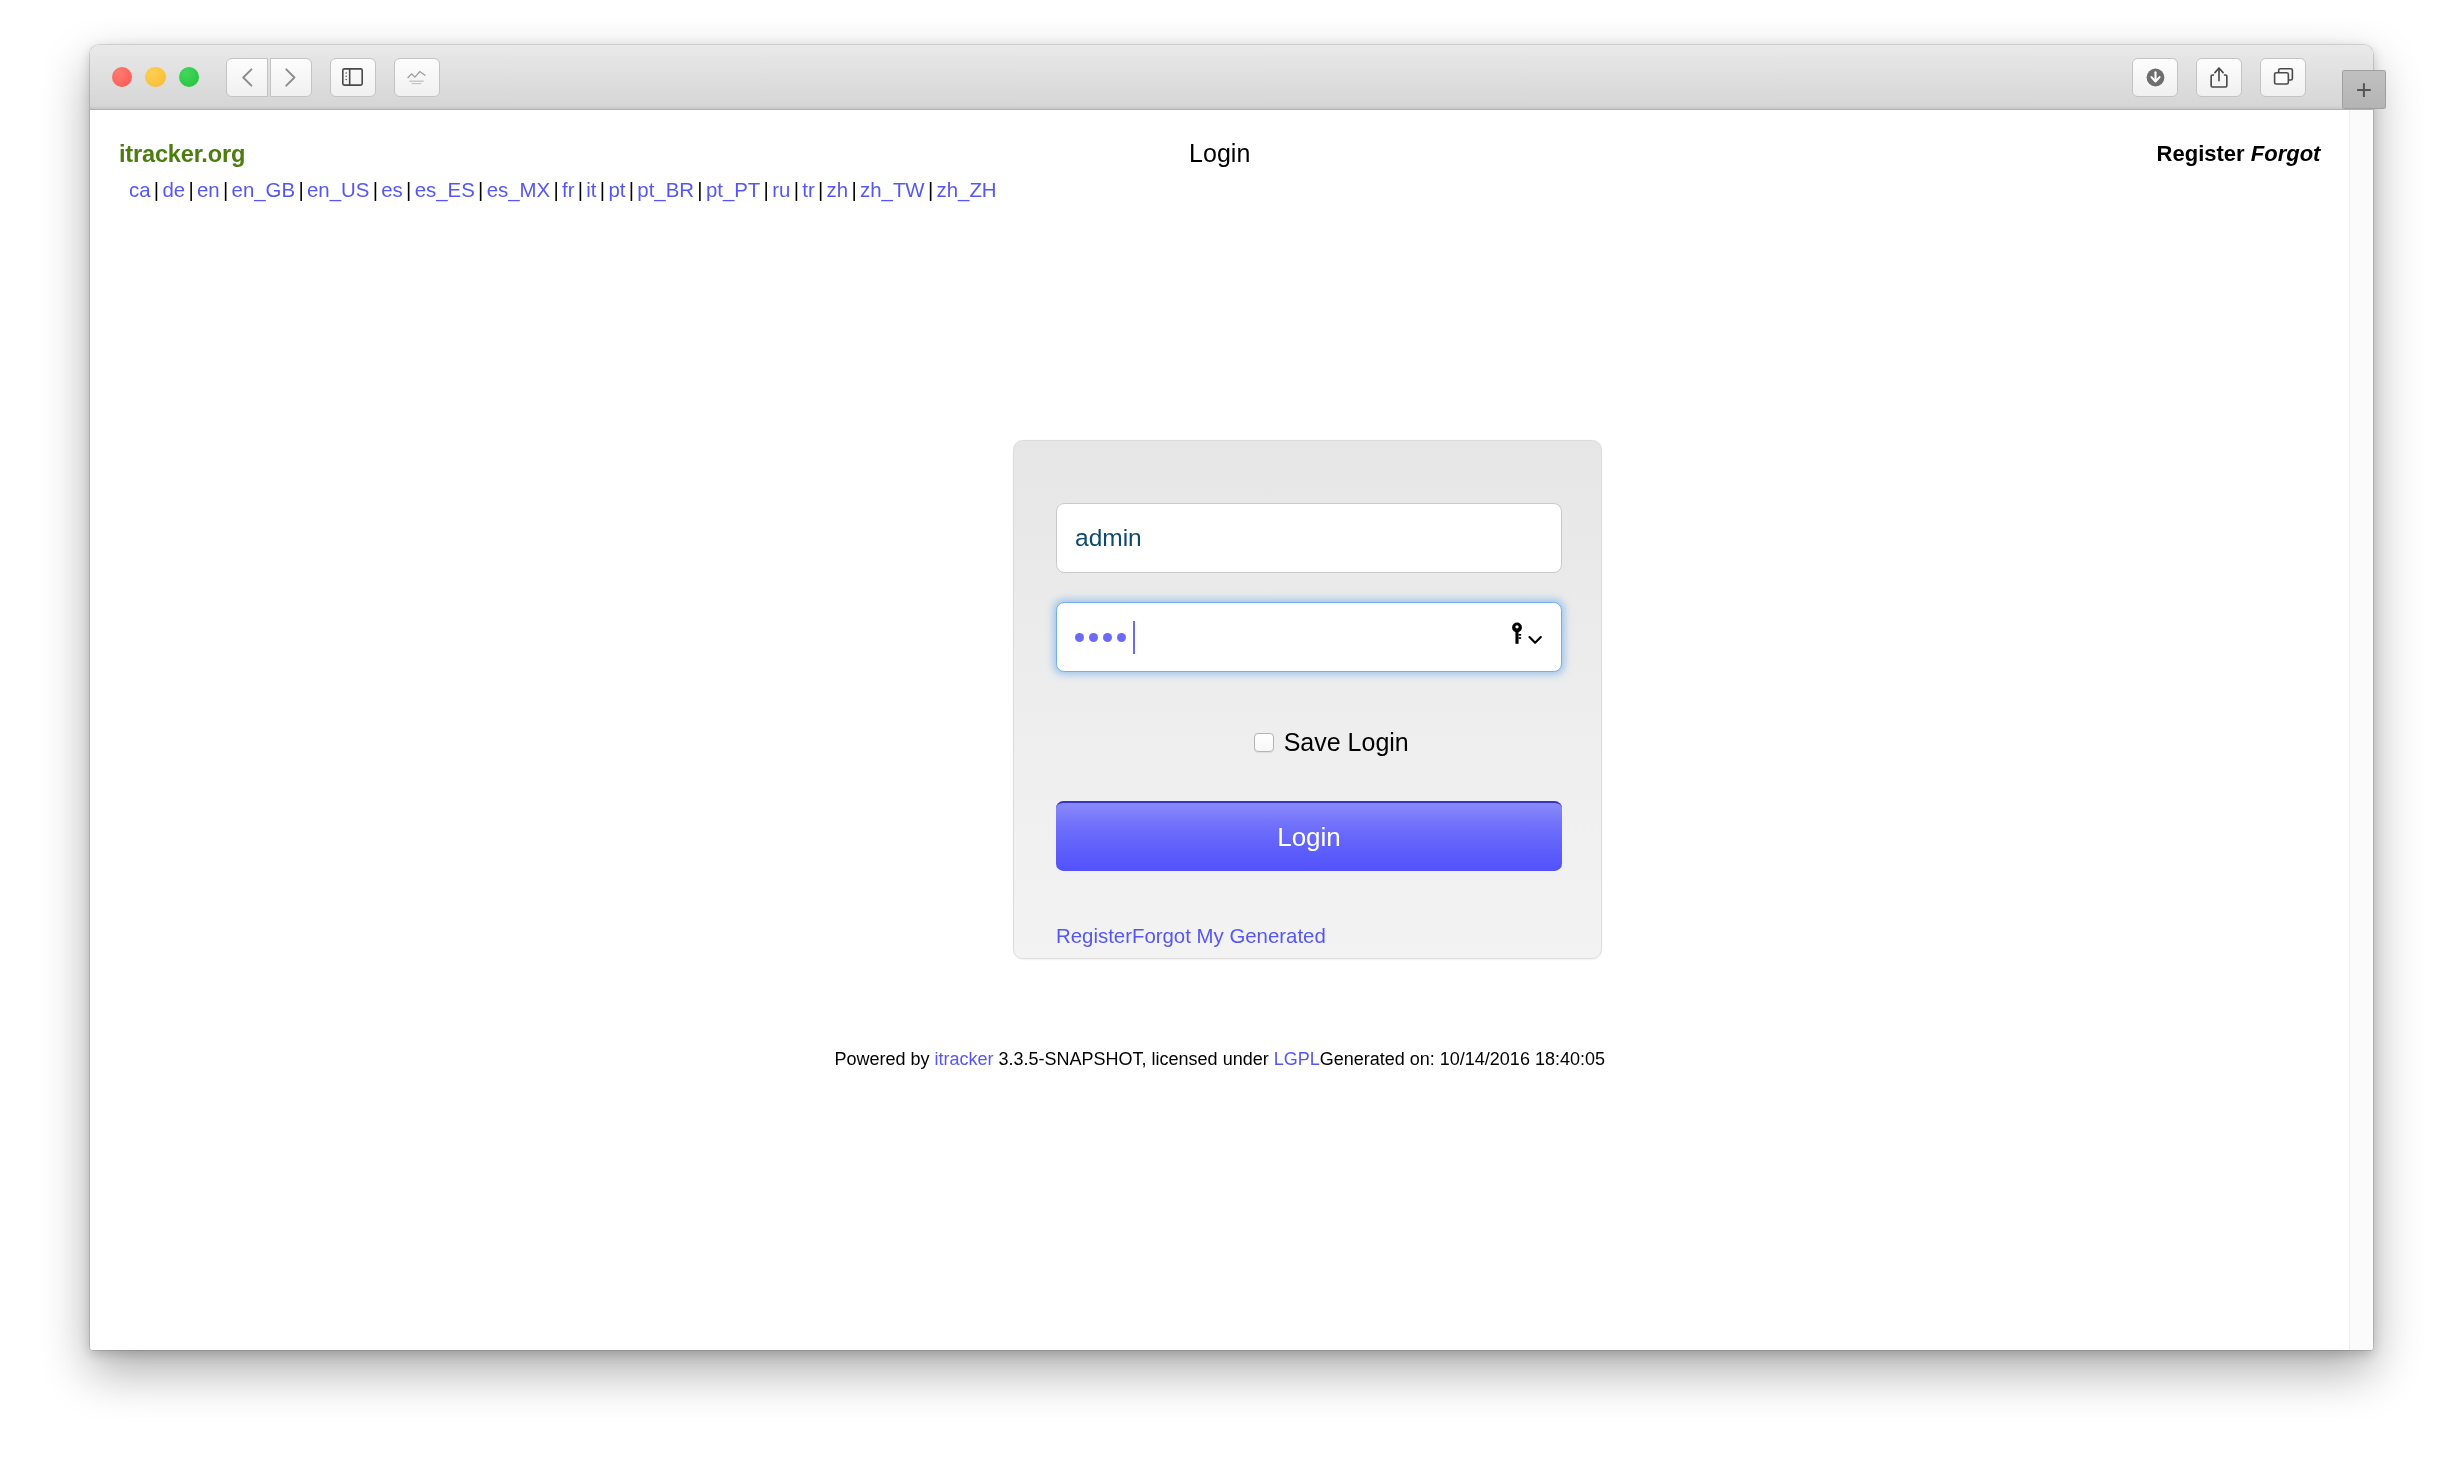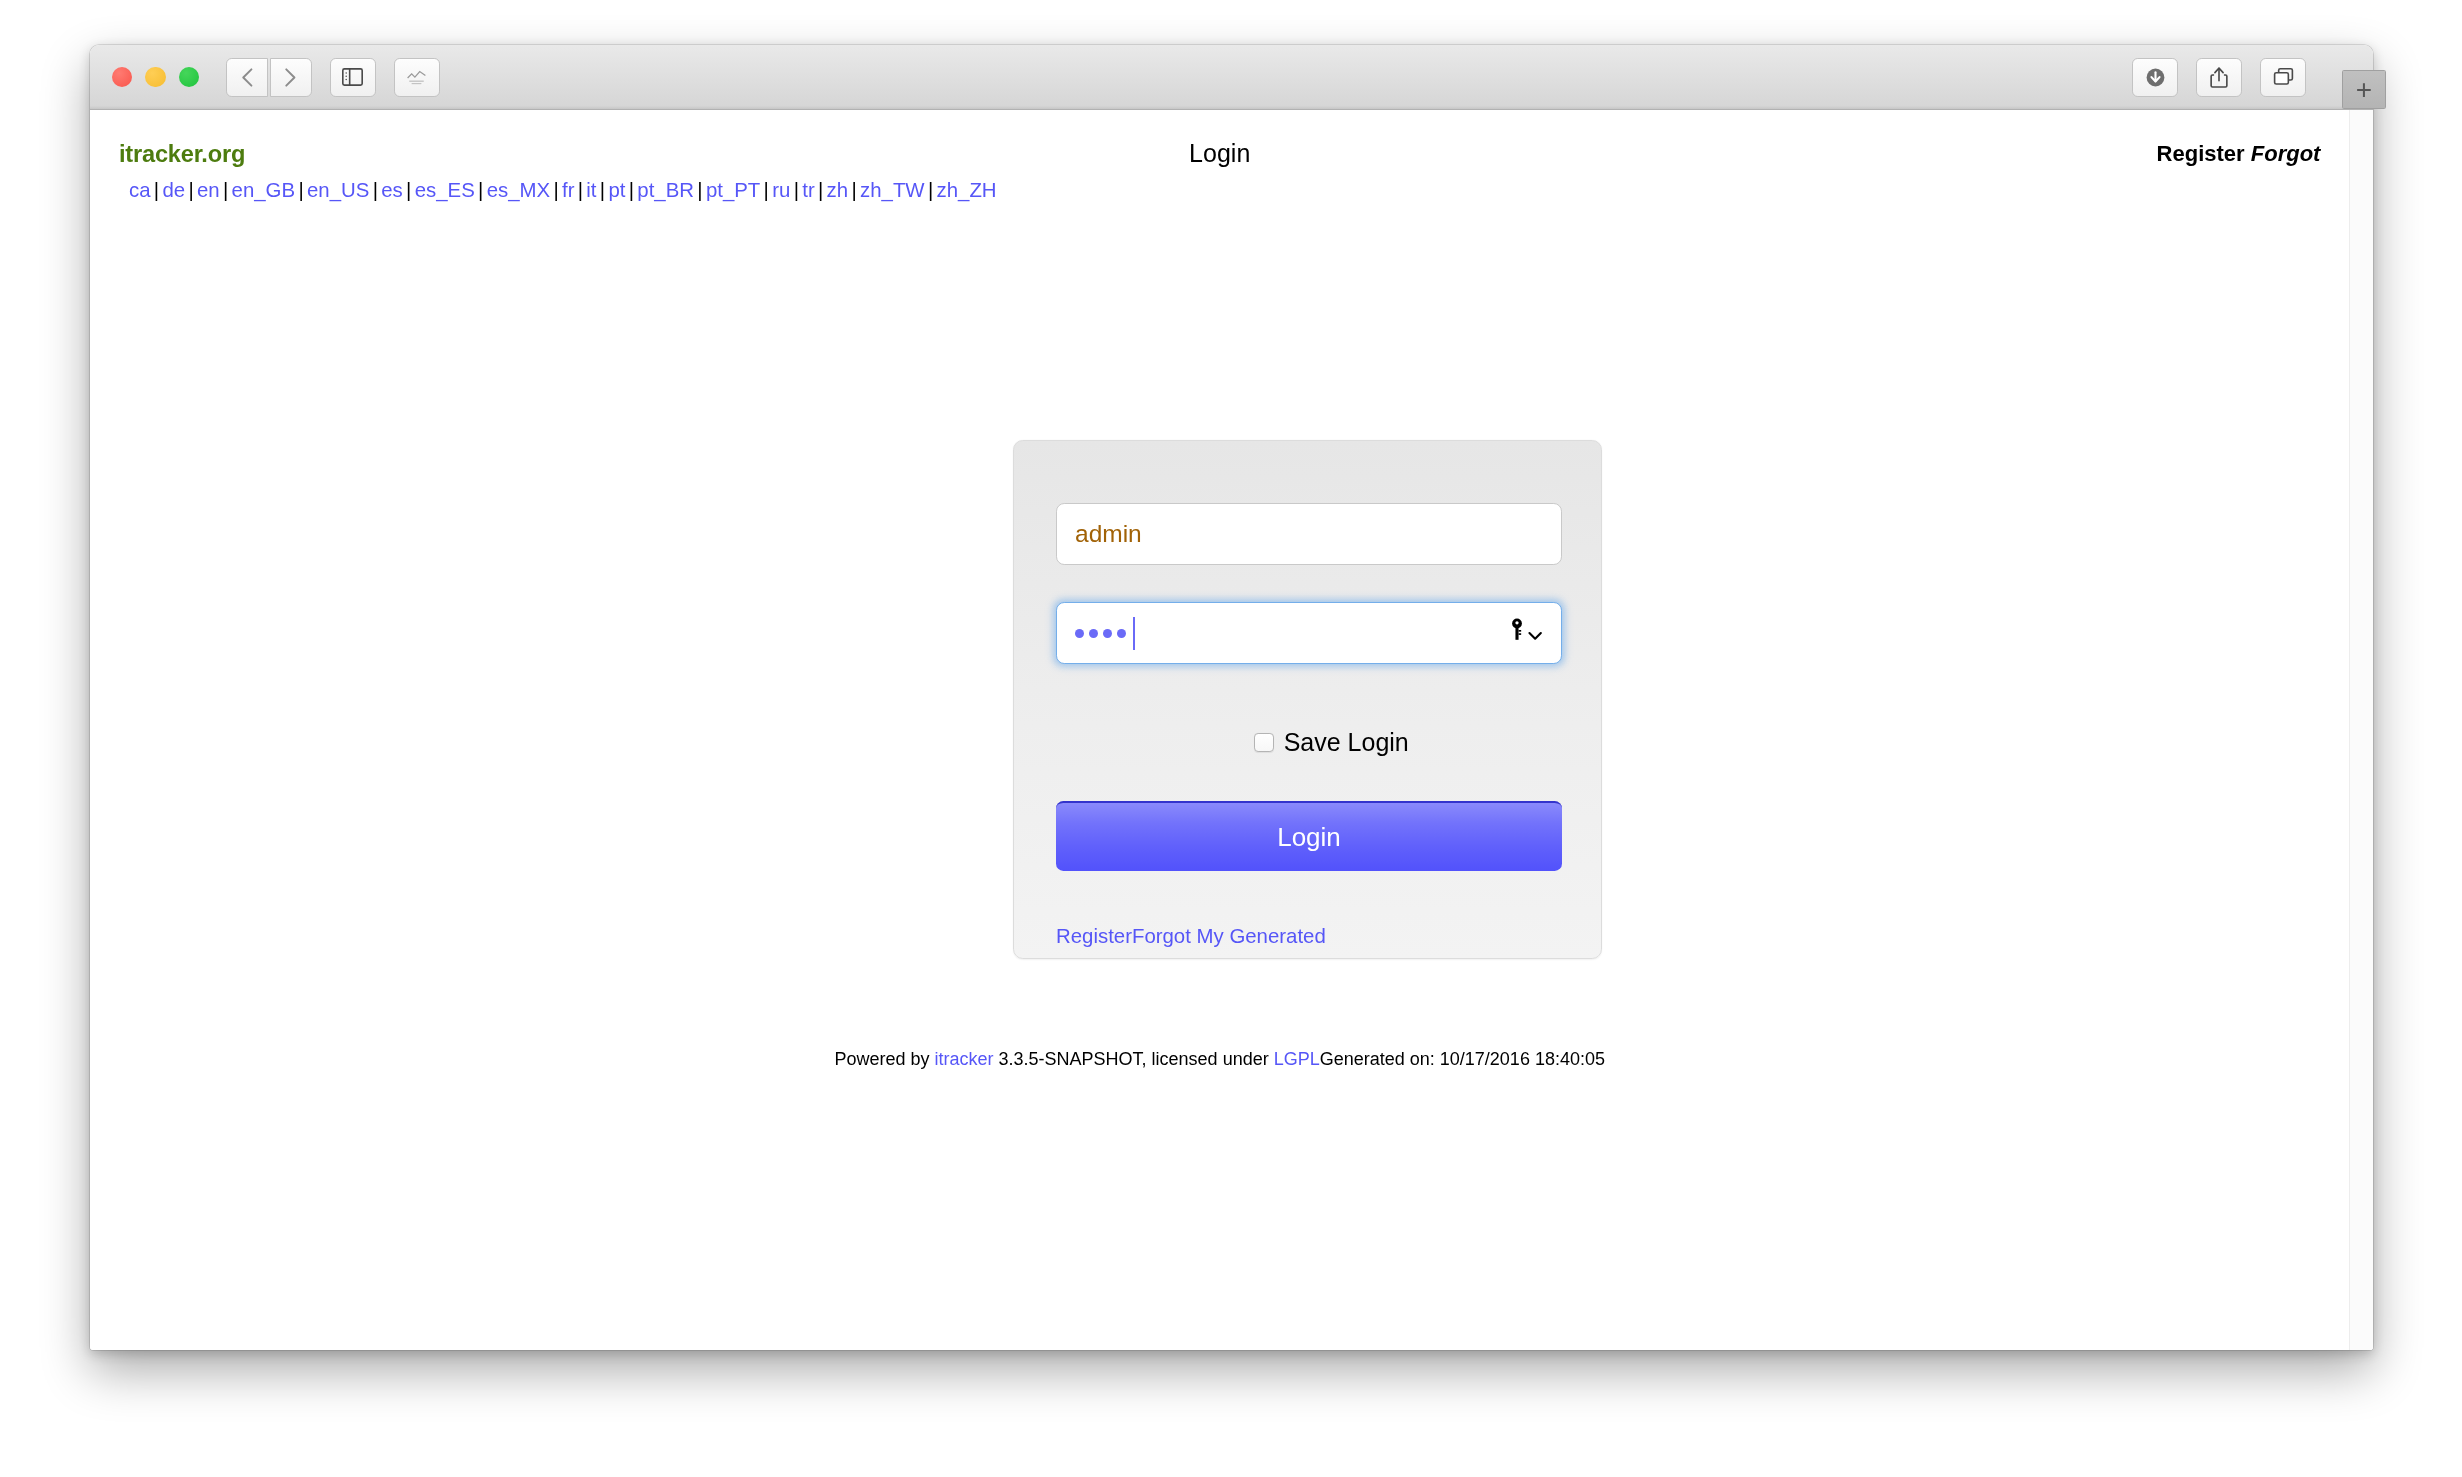--- a/index.html
+++ b/index.html
@@ -223,28 +223,28 @@
   .field-wrap {
     position: absolute;
     left: 42px;
     width: 506px;
   }
   #username-wrap { top: 62px; }
   #password-wrap { top: 161px; }
 
   .text-input {
     width: 100%;
-    height: 62px;
+    height: 70px;
     box-sizing: border-box;
     border-radius: 8.2px;
     border: 0.8px solid #c9c9c9;
     background: #ffffff;
     font-family: "Liberation Sans", sans-serif;
     font-size: 24.5px;
-    color: #a16207;
+    color: #0c4a6e;
     padding: 0 18px;
     outline: none;
     display: flex;
     align-items: center;
   }
   #password-field {
     border: 1.6px solid #74aeea;
     box-shadow: 0 0 7.3px 2.4px rgba(105,170,235,0.55);
     position: relative;
   }
@@ -520,21 +520,21 @@
 
         </div>
 
         <div id="page-footer">
           <div id="footer-left">
             <span>Powered by</span>
             <a href="#">itracker</a>
             <span>3.3.5-SNAPSHOT, licensed under</span>
             <a href="#">LGPL</a>
           </div>
-          <div id="footer-right">Generated on: 10/17/2016 18:40:05</div>
+          <div id="footer-right">Generated on: 10/14/2016 18:40:05</div>
         </div>
 
       </div>
 
       <div id="scrollbar-track"></div>
 
     </div>
 
   </div>
 </div>

